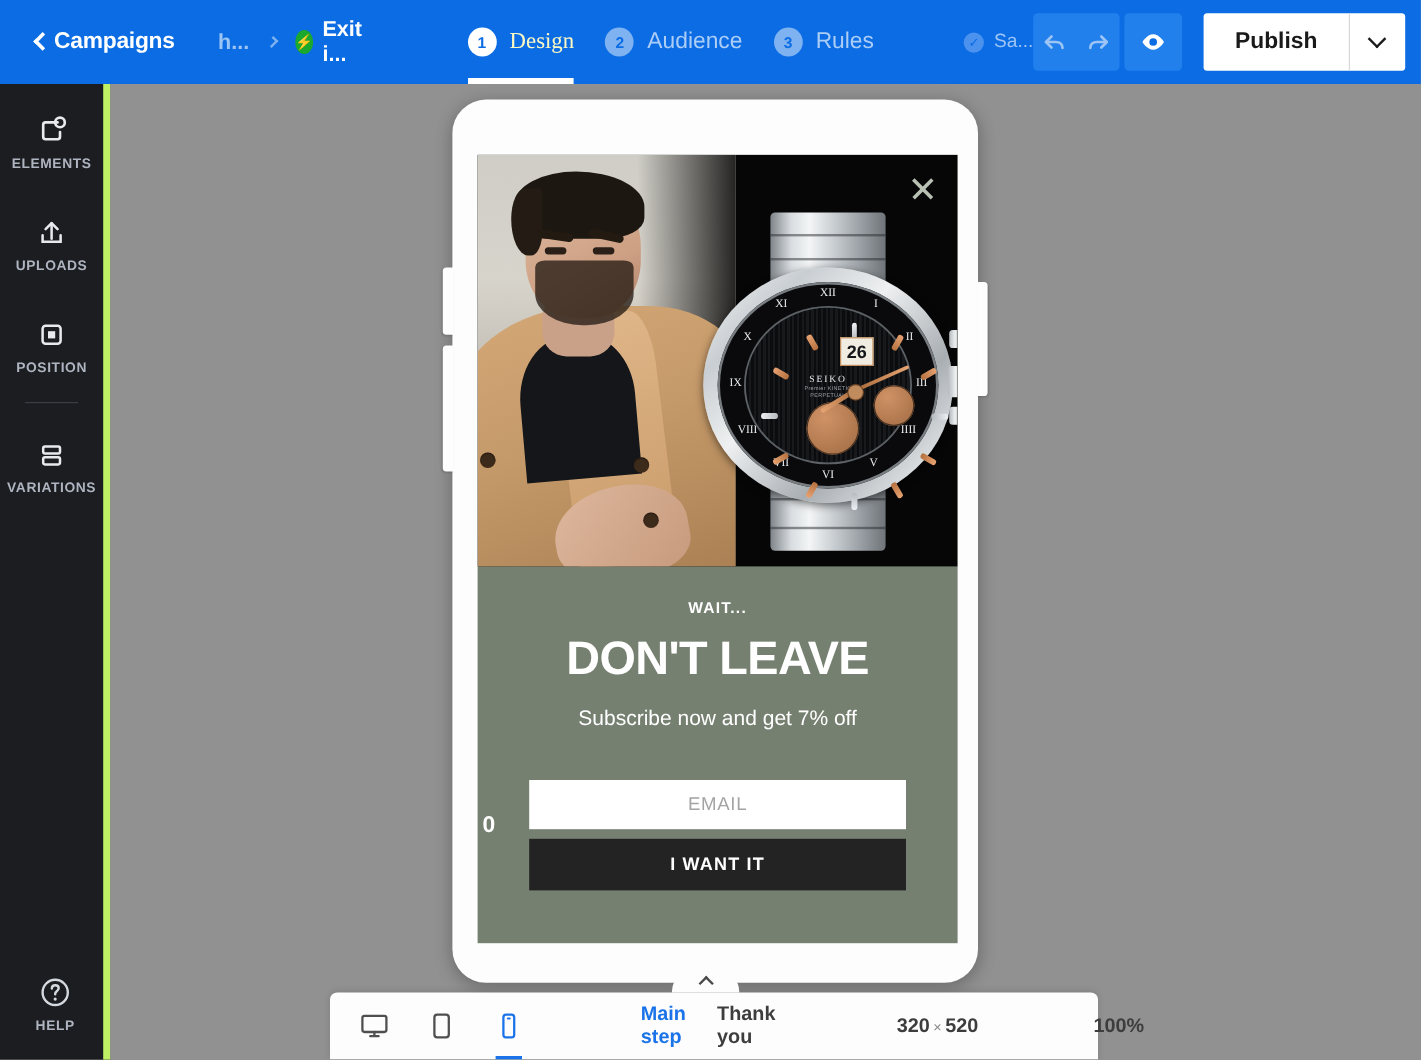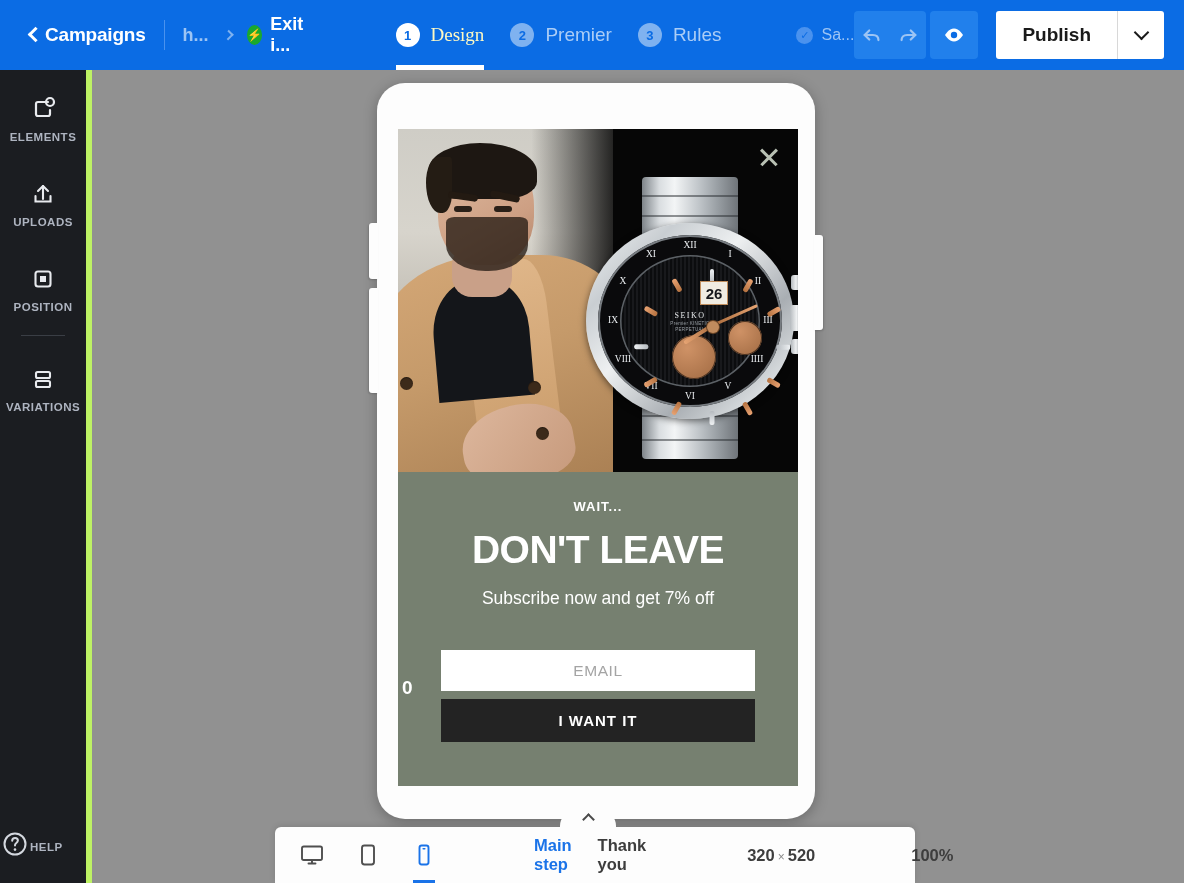--- a/index.html
+++ b/index.html
@@ -152,21 +152,21 @@
   }
   .sb-label {
     font-size: 11.5px; font-weight: bold; color: #aeb4c0;
     letter-spacing: 0.5px; margin-top: 5px;
   }
   .sb-divider {
     height: 1px; background: #3a3e45; margin: 22px 21px 0 21px;
   }
   .sb-help {
     position: absolute; bottom: 22px; left: 0; width: 92px;
-    display: flex; flex-direction: row; align-items: center;
+    display: flex; flex-direction: column; align-items: center;
     cursor: pointer;
   }
 
   
   .canvas {
     position: absolute; top: 70px; left: 92px;
     width: 1092px; height: 813px;
     background: #919191;
     overflow: hidden;
   }
@@ -498,21 +498,21 @@
     <span class="tb-crumb-active">Exit i...</span>
   </div>
 
   <div class="steps">
     <div class="step active">
       <span class="step-num">1</span>
       <span class="step-label">Design</span>
     </div>
     <div class="step">
       <span class="step-num">2</span>
-      <span class="step-label">Premier</span>
+      <span class="step-label">Audience</span>
     </div>
     <div class="step">
       <span class="step-num">3</span>
       <span class="step-label">Rules</span>
     </div>
   </div>
 
   <div class="saved">
     <span class="saved-check">✓</span>
     <span class="saved-text">Sa...</span>

